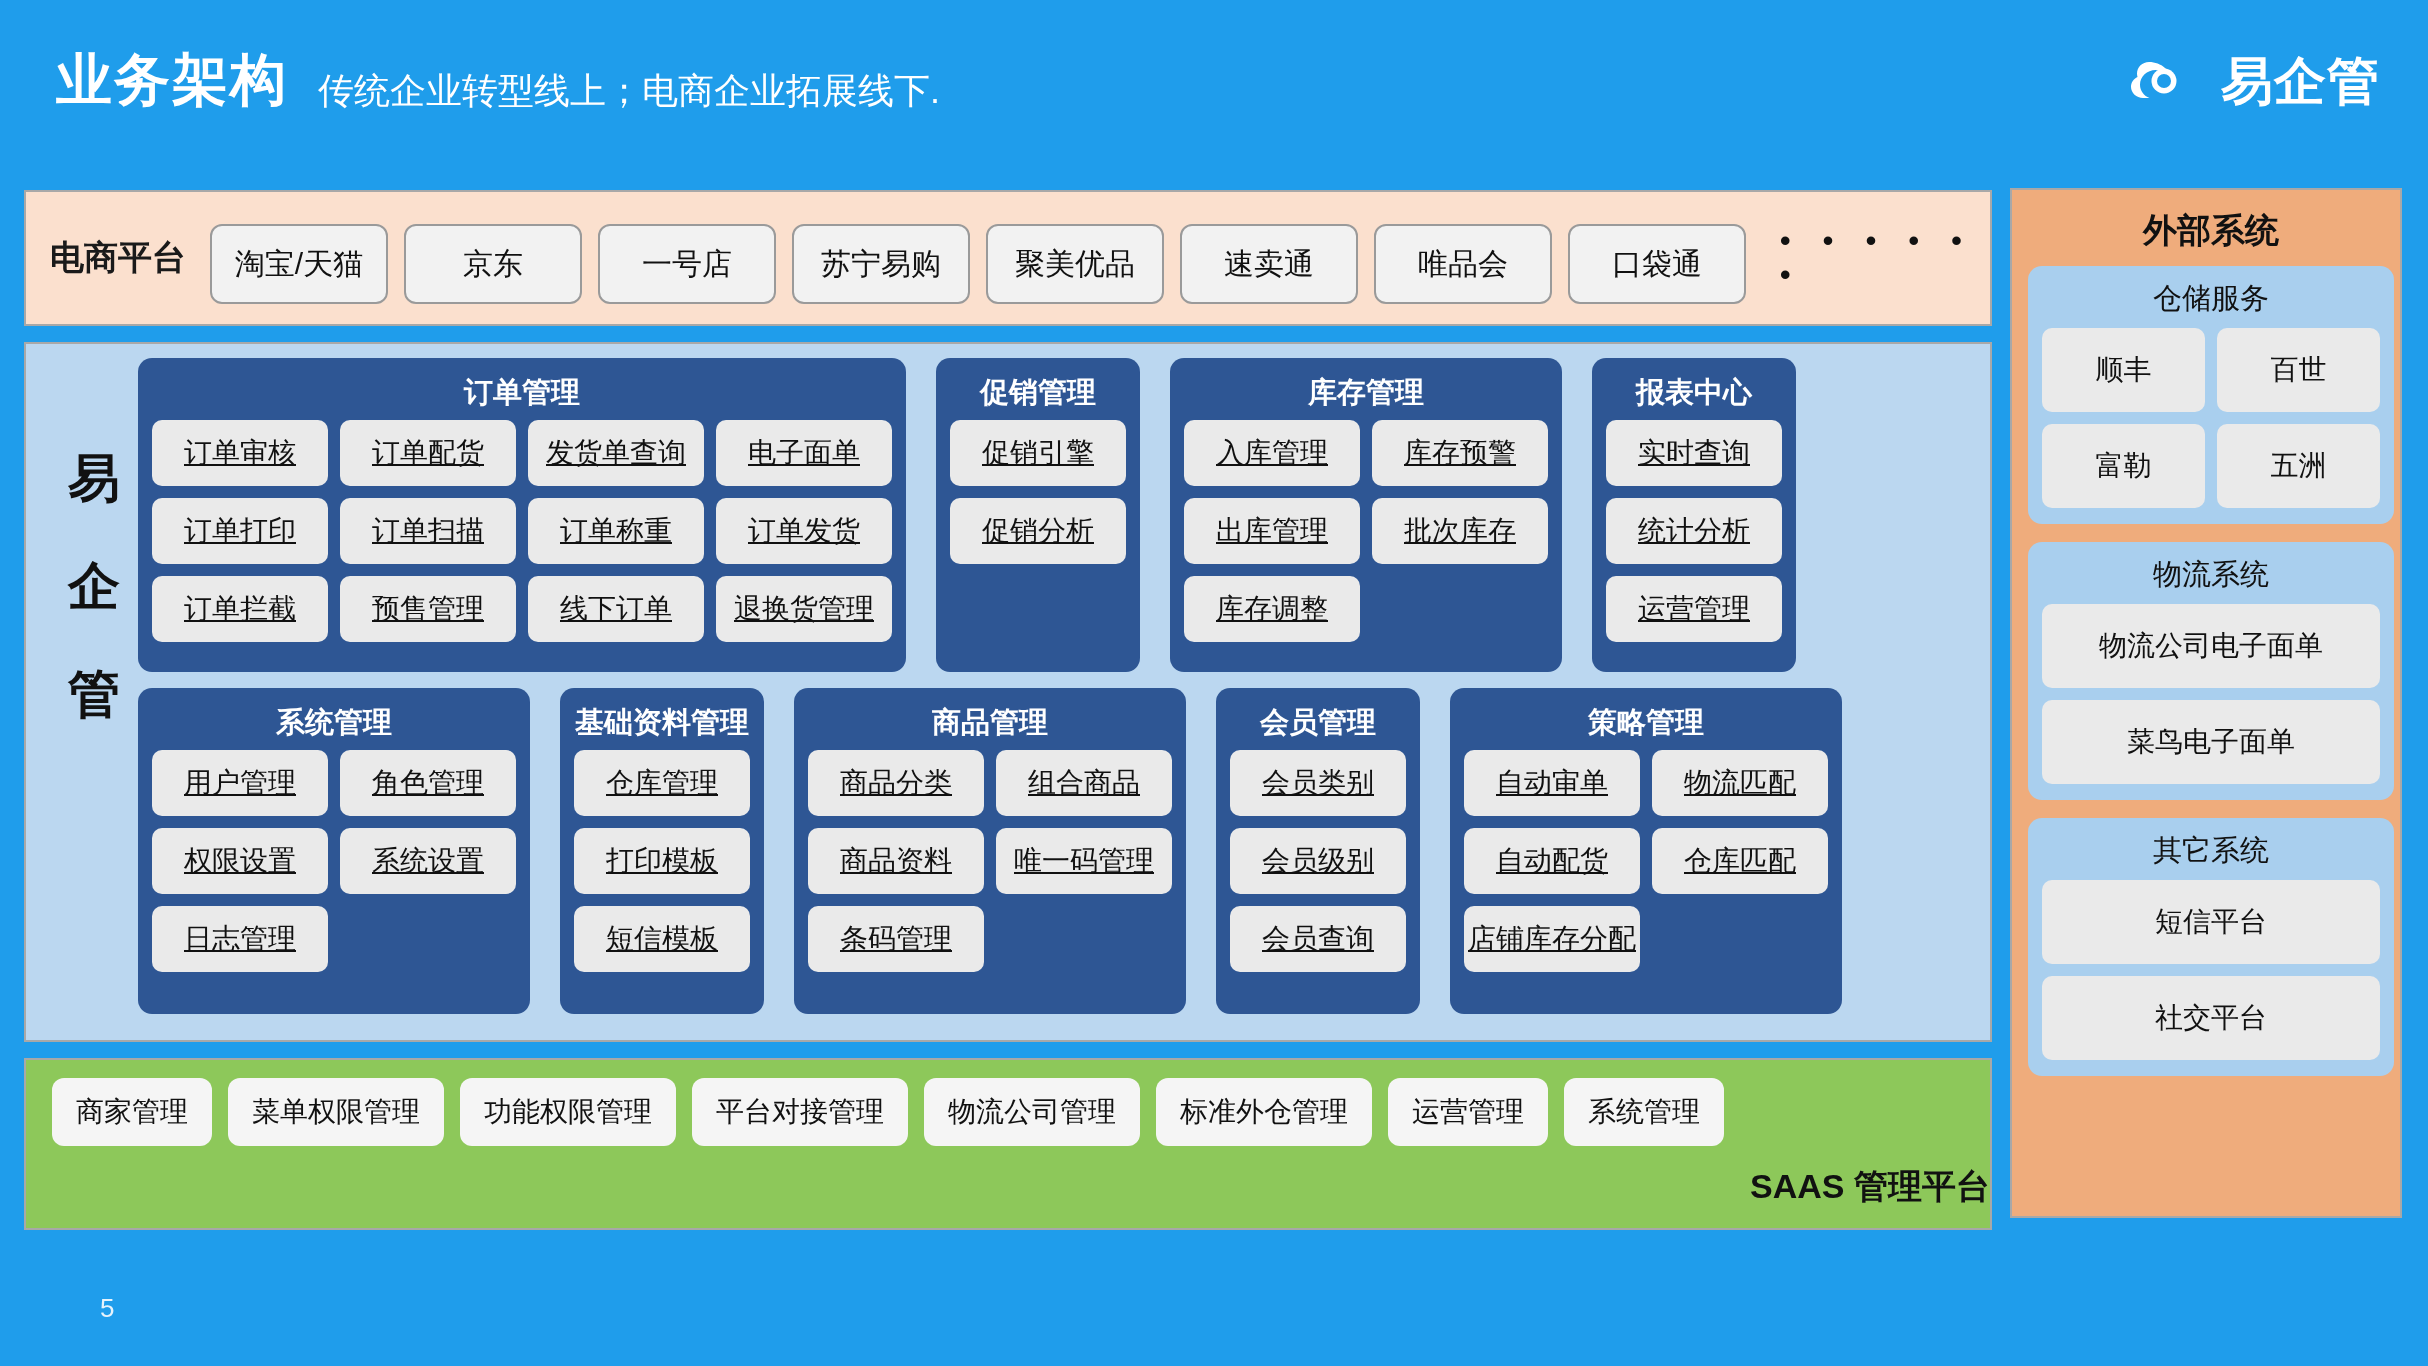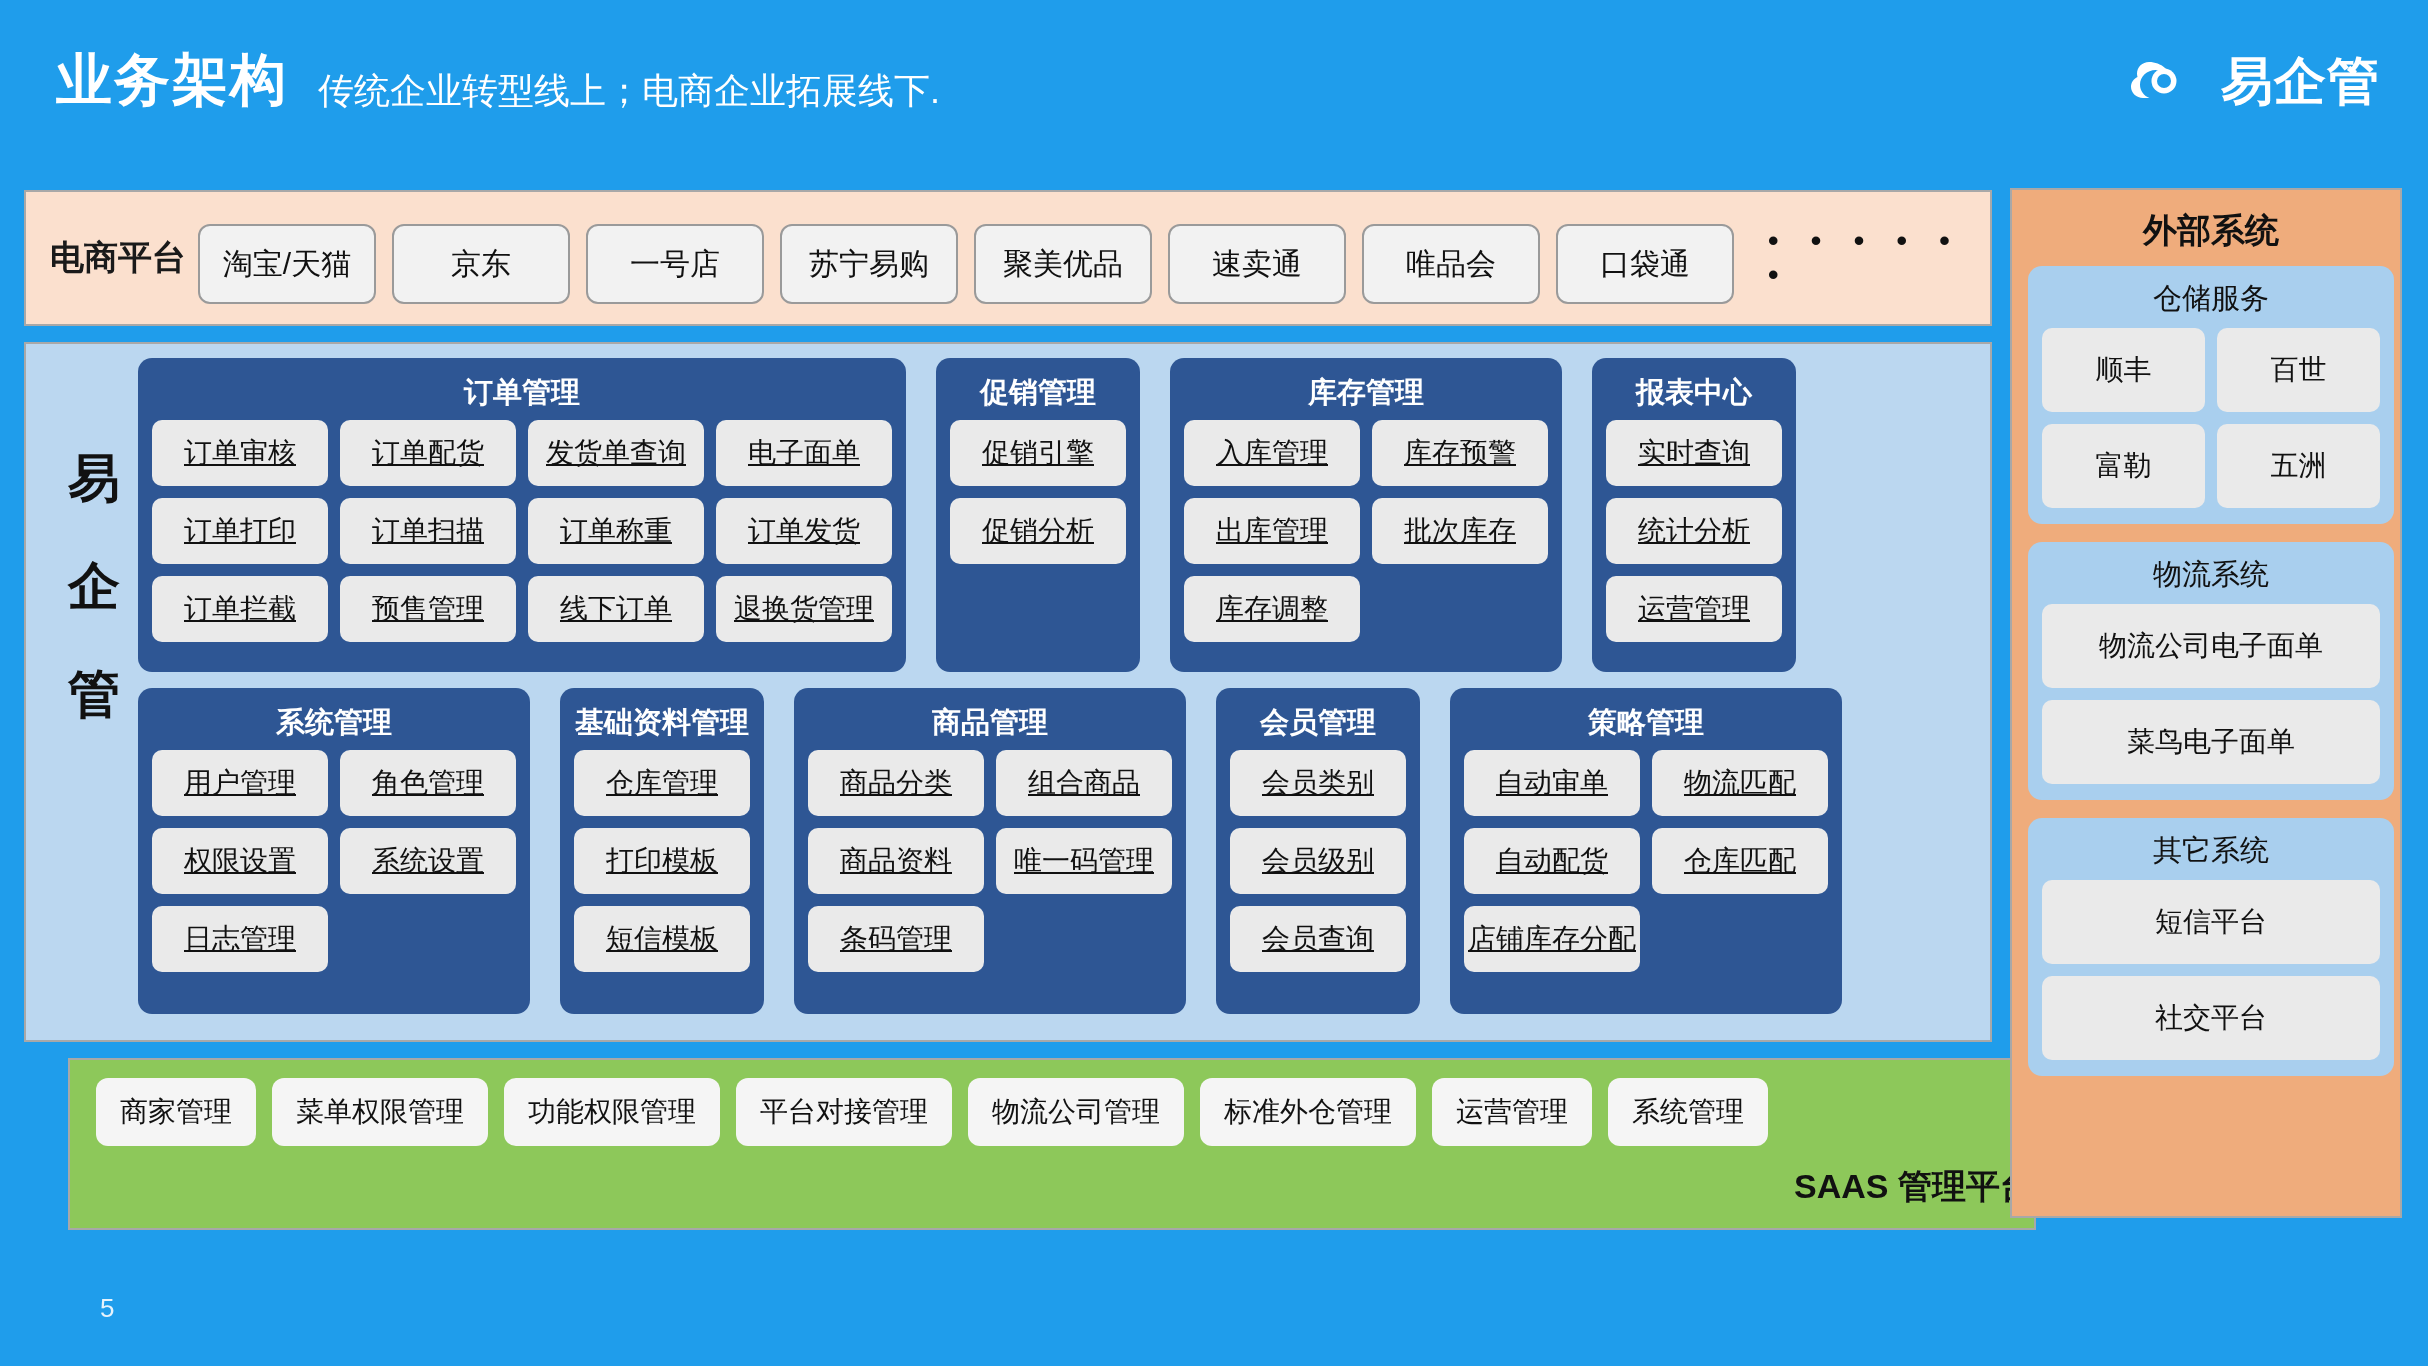--- a/index.html
+++ b/index.html
@@ -79,21 +79,21 @@
     background: #FBE0CE;
     border: 2px solid #A8A8A8;
     display: flex;
     align-items: center;
     padding-left: 24px;
   }
   .platform-label {
     font-size: 34px;
     font-weight: bold;
     color: #1A1A1A;
-    margin-right: 12px;
+    margin-right: 24px;
     white-space: nowrap;
   }
   .platform-chip {
     width: 178px;
     height: 80px;
     background: #F2F2F2;
     border: 2px solid #9A9A9A;
     border-radius: 12px;
     display: flex;
     align-items: center;
@@ -186,21 +186,20 @@
     text-decoration: underline;
   }
 
   
   .saas-band {
     position: absolute;
     left: 0; top: 868px;
     width: 1968px; height: 172px;
     background: #8DC85A;
     border: 2px solid #A8A8A8;
-    margin-left: 44px;
   }
   .saas-chips {
     position: absolute;
     left: 26px; top: 18px;
     display: flex;
     gap: 16px;
   }
   .saas-chip {
     height: 68px;
     padding: 0 24px;

